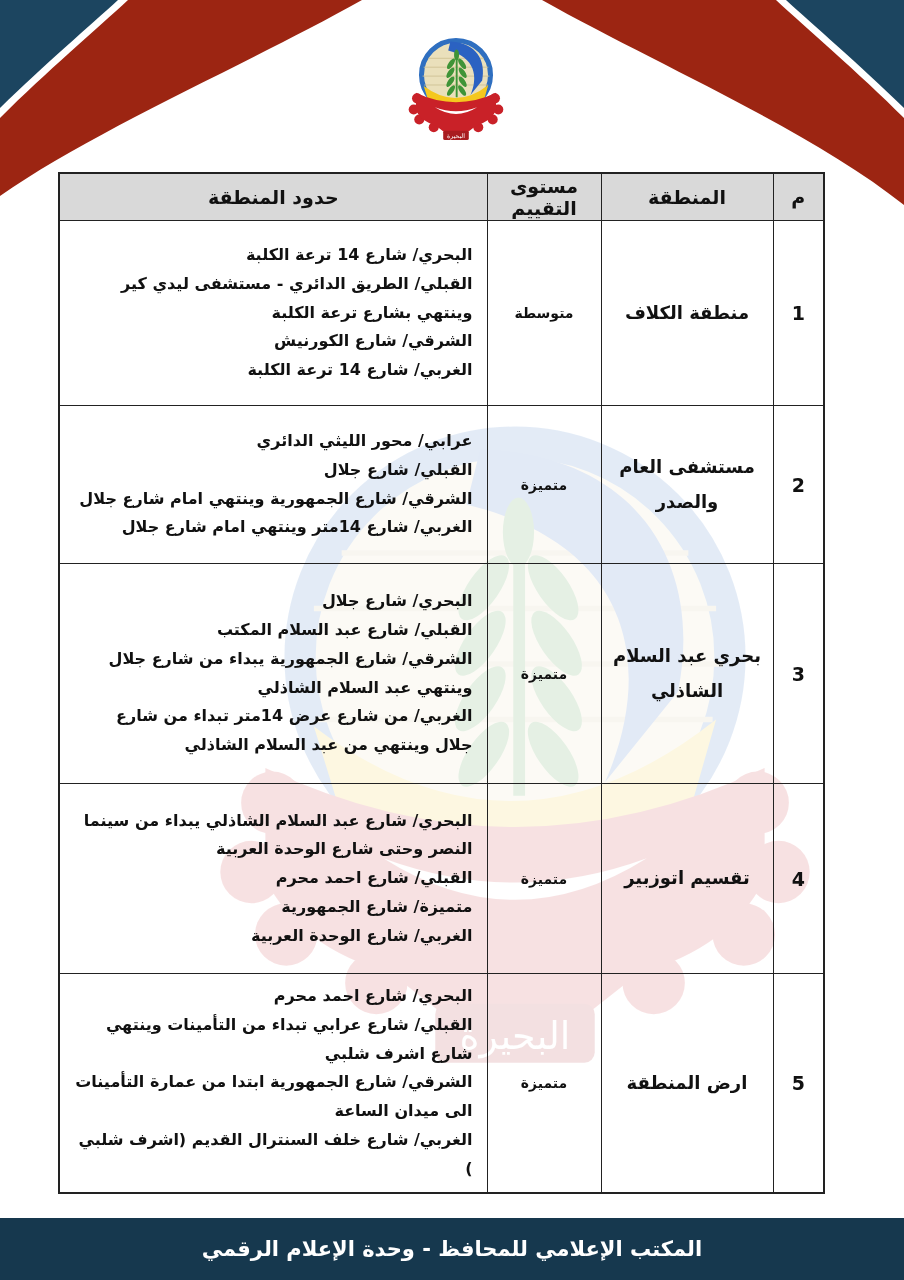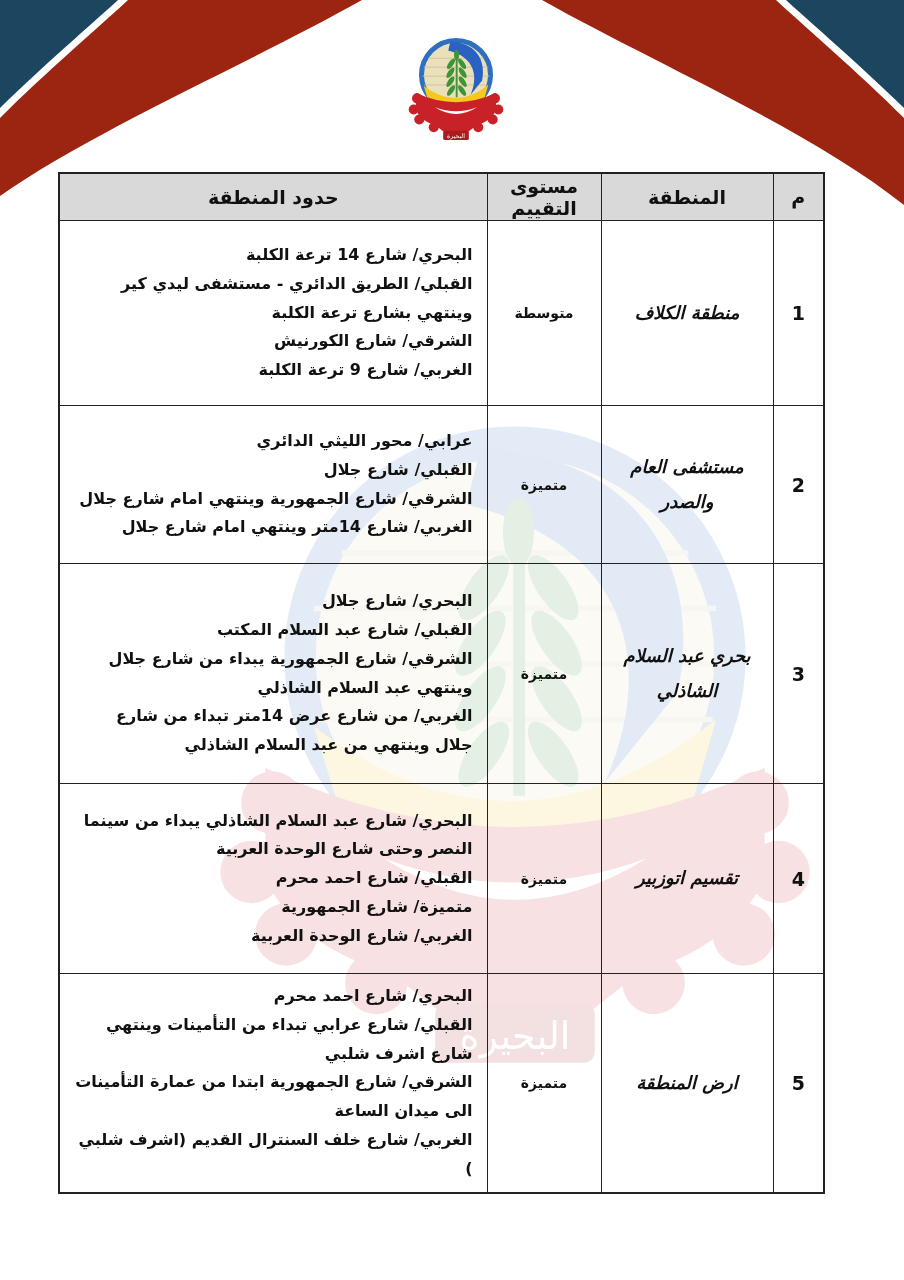--- a/index.html
+++ b/index.html
@@ -31,21 +31,21 @@
     background:#d9d9d9;height:34px;font-size:19px;font-weight:bold;
     text-align:center;vertical-align:middle;margin-top:44px;
   }
   tbody tr:nth-child(1){height:185px;}
   tbody tr:nth-child(2){height:158px;}
   tbody tr:nth-child(3){height:220px;}
   tbody tr:nth-child(4){height:190px;}
   tbody tr:nth-child(5){height:205px;}
   td{vertical-align:middle;font-weight:bold;}
   td.cell-index{text-align:center;font-size:19px;}
-  td.cell-region{text-align:center;font-size:18px;line-height:1.9;padding:16px 8px;font-style:italic;}
+  td.cell-region{text-align:center;font-size:18px;line-height:1.9;padding:16px 8px;}
   td.cell-rating{text-align:center;font-size:14px;}
   td.cell-bounds{text-align:right;font-size:16px;line-height:1.8;padding:8px 14px;}
   .bounds-line{display:block;}
 
   
   .footer-bar{
     position:absolute;left:0;bottom:0;width:904px;height:62px;
     background:#16384e;z-index:2;
     display:flex;align-items:center;justify-content:center;
   }
@@ -132,21 +132,21 @@
     </thead>
     <tbody>
       <tr>
         <td class="cell-index">1</td>
         <td class="cell-region">منطقة الكلاف</td>
         <td class="cell-rating">متوسطة</td>
         <td class="cell-bounds">
           <span class="bounds-line">البحري/ شارع 14 ترعة الكلبة</span>
           <span class="bounds-line">القبلي/ الطريق الدائري - مستشفى ليدي كير وينتهي بشارع ترعة الكلبة</span>
           <span class="bounds-line">الشرقي/ شارع الكورنيش</span>
-          <span class="bounds-line">الغربي/ شارع 9 ترعة الكلبة</span>
+          <span class="bounds-line">الغربي/ شارع 14 ترعة الكلبة</span>
         </td>
       </tr>
       <tr>
         <td class="cell-index">2</td>
         <td class="cell-region">مستشفى العام والصدر</td>
         <td class="cell-rating">متميزة</td>
         <td class="cell-bounds">
           <span class="bounds-line">عرابي/ محور الليثي الدائري</span>
           <span class="bounds-line">القبلي/ شارع جلال</span>
           <span class="bounds-line">الشرقي/ شارع الجمهورية وينتهي امام شارع جلال</span>
@@ -182,14 +182,17 @@
         <td class="cell-bounds">
           <span class="bounds-line">البحري/ شارع احمد محرم</span>
           <span class="bounds-line">القبلي/ شارع عرابي تبداء من التأمينات وينتهي شارع اشرف شلبي</span>
           <span class="bounds-line">الشرقي/ شارع الجمهورية ابتدا من عمارة التأمينات الى ميدان الساعة</span>
           <span class="bounds-line">الغربي/ شارع خلف السنترال القديم (اشرف شلبي )</span>
         </td>
       </tr>
     </tbody>
   </table>
 
+  <div class="footer-bar">
+    <span>المكتب الإعلامي للمحافظ - وحدة الإعلام الرقمي</span>
+  </div>
 
 </div>
 
 </body></html>

